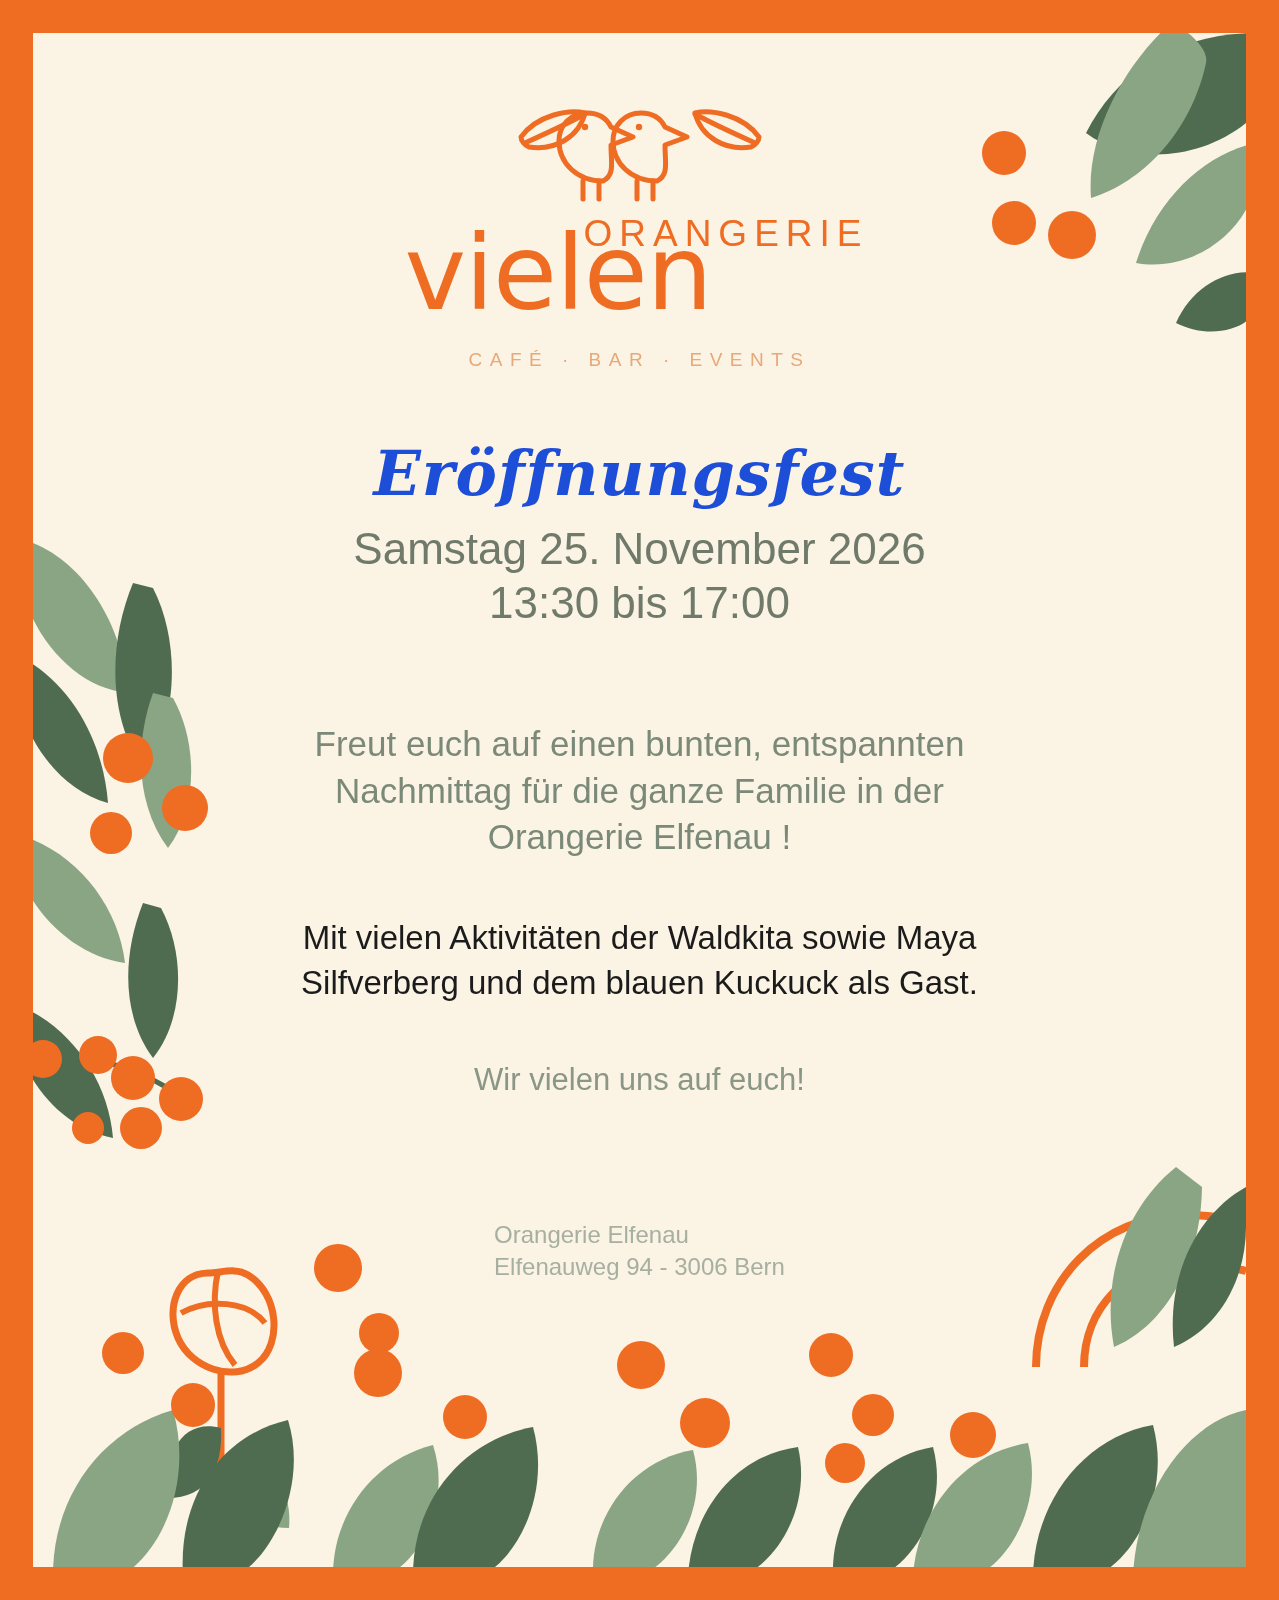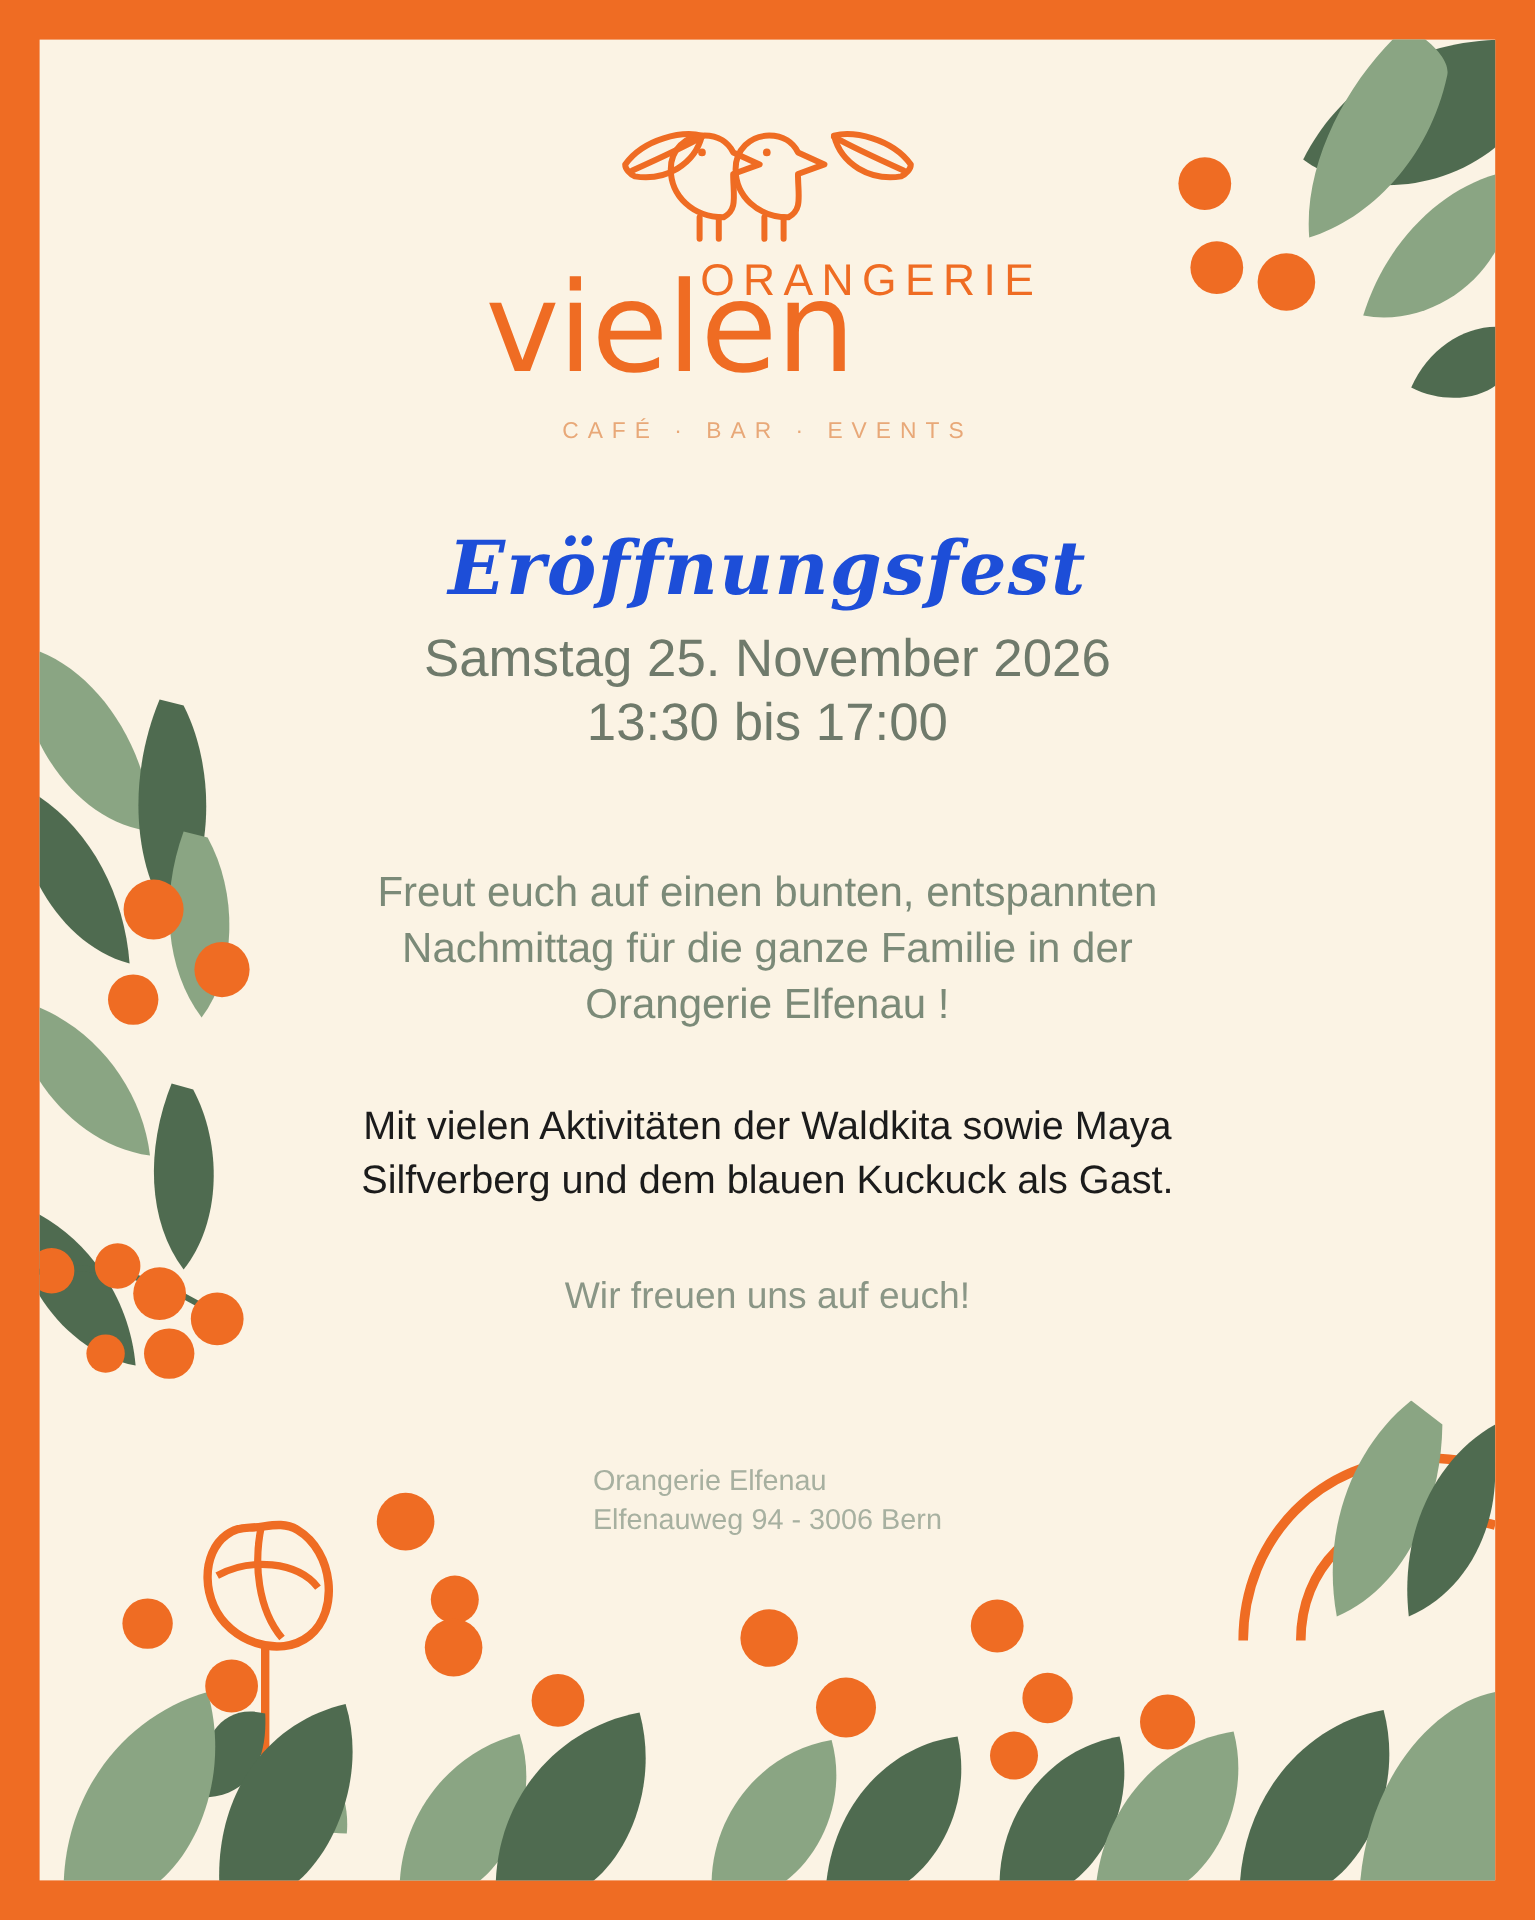--- a/index.html
+++ b/index.html
@@ -261,21 +261,21 @@
 
         <div class="logo-tagline">CAFÉ · BAR · EVENTS</div>
       </div>
 
       <div class="headline">Eröffnungsfest</div>
       <div class="date-line">Samstag 25. November 2026</div>
       <div class="time-line">13:30 bis 17:00</div>
 
       <div class="para para-intro" style="max-width:740px;">Freut euch auf einen bunten, entspannten Nachmittag für die ganze Familie in der Orangerie Elfenau !</div>
       <div class="para para-main" style="max-width:720px;">Mit vielen Aktivitäten der Waldkita sowie Maya Silfverberg und dem blauen Kuckuck als Gast.</div>
-      <div class="para para-outro" style="max-width:740px;">Wir freuen uns auf euch!</div>
+      <div class="para para-outro" style="max-width:740px;">Wir vielen uns auf euch!</div>
 
       <div class="address">
         <div>Orangerie Elfenau</div>
         <div>Elfenauweg 94 - 3006 Bern</div>
       </div>
 
     </div>
   </div>
 </div>
 

